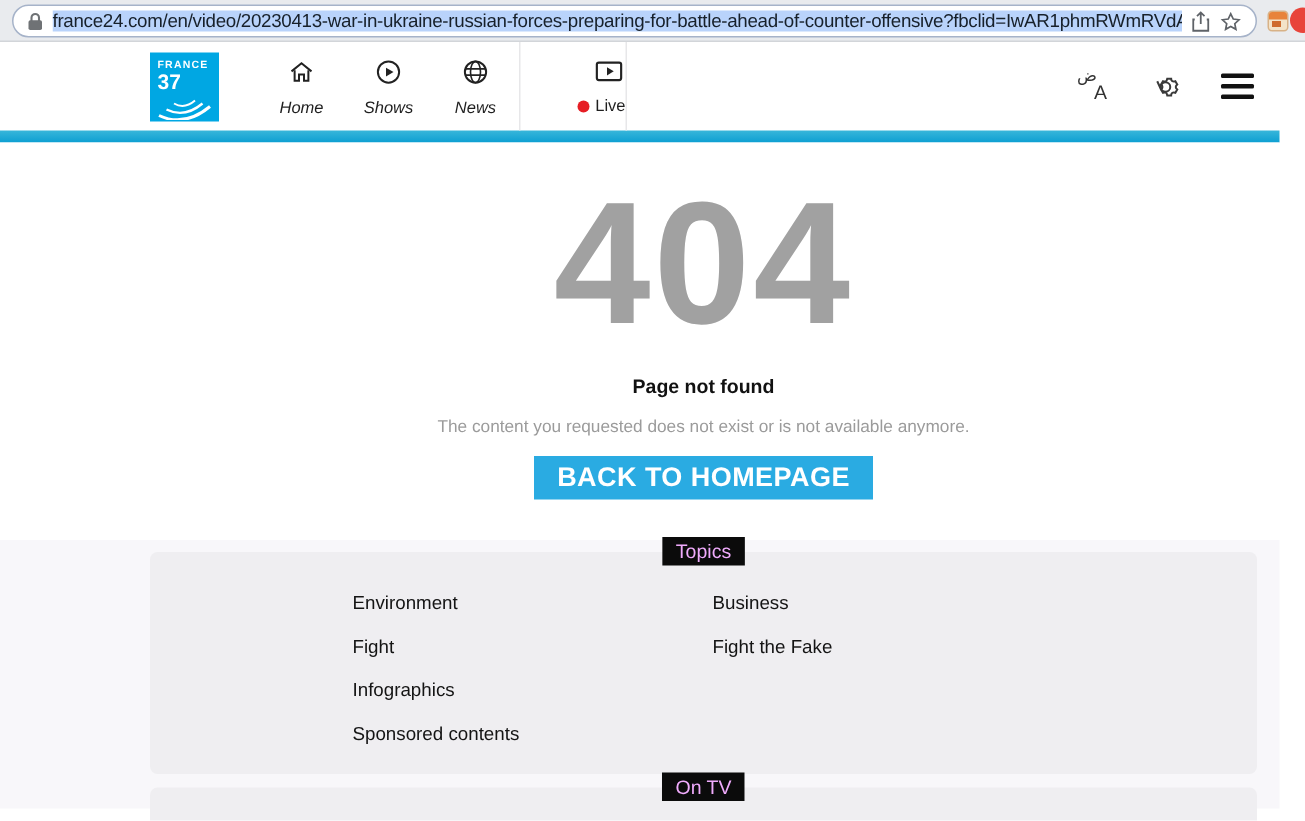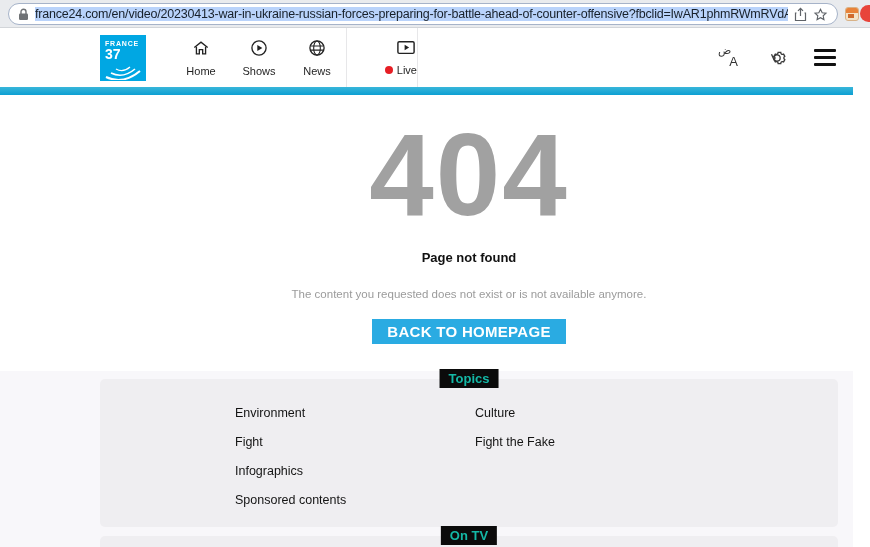--- a/index.html
+++ b/index.html
@@ -29,21 +29,21 @@
   
   .viewport { width:853px; background:#fff; }
 
   
   .site-header { height:59px; display:flex; align-items:center; padding-left:100px; background:#fff; }
   .logo { width:46px; height:46px; background:#00a7e3; color:#fff; position:relative;
           padding:5px 0 0 5px; flex:0 0 auto; }
   .logo .l1 { font-size:7px; font-weight:bold; letter-spacing:0.8px; line-height:8px; }
   .logo .l2 { font-size:14px; font-weight:bold; line-height:13px; }
   .logo svg { position:absolute; left:2px; bottom:1px; }
-  .main-nav { display:flex; margin-left:26px; }
+  .main-nav { display:flex; margin-left:26px;font-style:italic; }
   .nav-item { width:58px; display:flex; flex-direction:column; align-items:center; cursor:pointer; }
   .nav-item .lbl { font-size:11px; color:#1f1f1f; margin-top:3px; }
   .v-div { width:1px; height:59px; background:#e7e7e9; }
   .live-item { width:70px; display:flex; flex-direction:column; align-items:flex-end; cursor:pointer; }
   .live-row { display:flex; align-items:center; gap:4px; margin-top:3px; }
   .live-dot { width:8px; height:8px; border-radius:50%; background:#e61e25; }
   .live-lbl { font-size:11px; color:#1f1f1f; }
   .hdr-spacer { flex:1; }
   .hdr-right { display:flex; align-items:center; gap:27px; margin-right:17px; }
   .lang-icon { position:relative; width:22px; height:22px; }
@@ -53,32 +53,32 @@
   .burger span { width:22px; height:3px; background:#111; border-radius:1px; }
 
   .blue-bar { height:8px; background:linear-gradient(#38b6da,#0d9fd2); }
 
   
   .main-404 { background:#fff; padding:22px 15px 27px 100px; }
   .center-col { width:738px; text-align:center; }
   .code-404 { font-size:116px; font-weight:bold; color:#a1a1a1; line-height:1.0;
               letter-spacing:2px; }
   .pnf { font-size:13px; font-weight:bold; color:#111; margin-top:17px; }
-  .msg { font-size:11.5px; color:#9b9b9b; margin-top:23px; }
-  .home-btn { display:inline-block; margin-top:19px; background:#2aabe2; color:#fff;
-              font-size:15px; font-weight:bold; padding:4px 15px; cursor:pointer;
+  .msg { font-size:11.5px; color:#9b9b9b; margin-top:14px; }
+  .home-btn { display:inline-block; margin-top:13px; background:#2aabe2; color:#fff;
+              font-size:18px; font-weight:bold; padding:4px 15px; cursor:pointer;
               letter-spacing:0.3px;text-align:right; }
 
   
   .bottom-area { background:#f8f7fa; padding-top:8px; height:179px; }
   .panel { position:relative; margin-left:100px; width:738px; background:#efeef1;
            border-radius:5px; }
   .panel-topics { height:148px; padding:27px 0 0 135px; }
   .badge { position:absolute; top:-10px; left:50%; transform:translateX(-50%);
-           background:#0b0b0b; color:#14b8a6; font-size:13px; font-weight:bold;
+           background:#0b0b0b; color:#f0abfc; font-size:13px; font-weight:normal;
            padding:2px 9px; white-space:nowrap; }
   .topic-grid { display:grid; grid-template-columns:240px auto; grid-auto-rows:29px;
                 grid-auto-flow:column; }
   .topic-grid .colA { grid-column:1; } .topic-grid .colB { grid-column:2; }
   .topic-link { font-size:12.5px; color:#141414; text-decoration:none; cursor:pointer; }
   .panel-ontv { margin-top:9px; height:40px; }
 </style>
 </head>
 <body>
 
@@ -201,21 +201,21 @@
   </main>
 
   <section class="bottom-area">
     <div class="panel panel-topics">
       <div class="badge">Topics</div>
       <div class="topic-grid">
         <a class="topic-link colA">Environment</a>
         <a class="topic-link colA">Fight</a>
         <a class="topic-link colA">Infographics</a>
         <a class="topic-link colA">Sponsored contents</a>
-        <a class="topic-link colB">Culture</a>
+        <a class="topic-link colB">Business</a>
         <a class="topic-link colB">Fight the Fake</a>
       </div>
     </div>
     <div class="panel panel-ontv">
       <div class="badge">On TV</div>
     </div>
   </section>
 
 </div>
 

